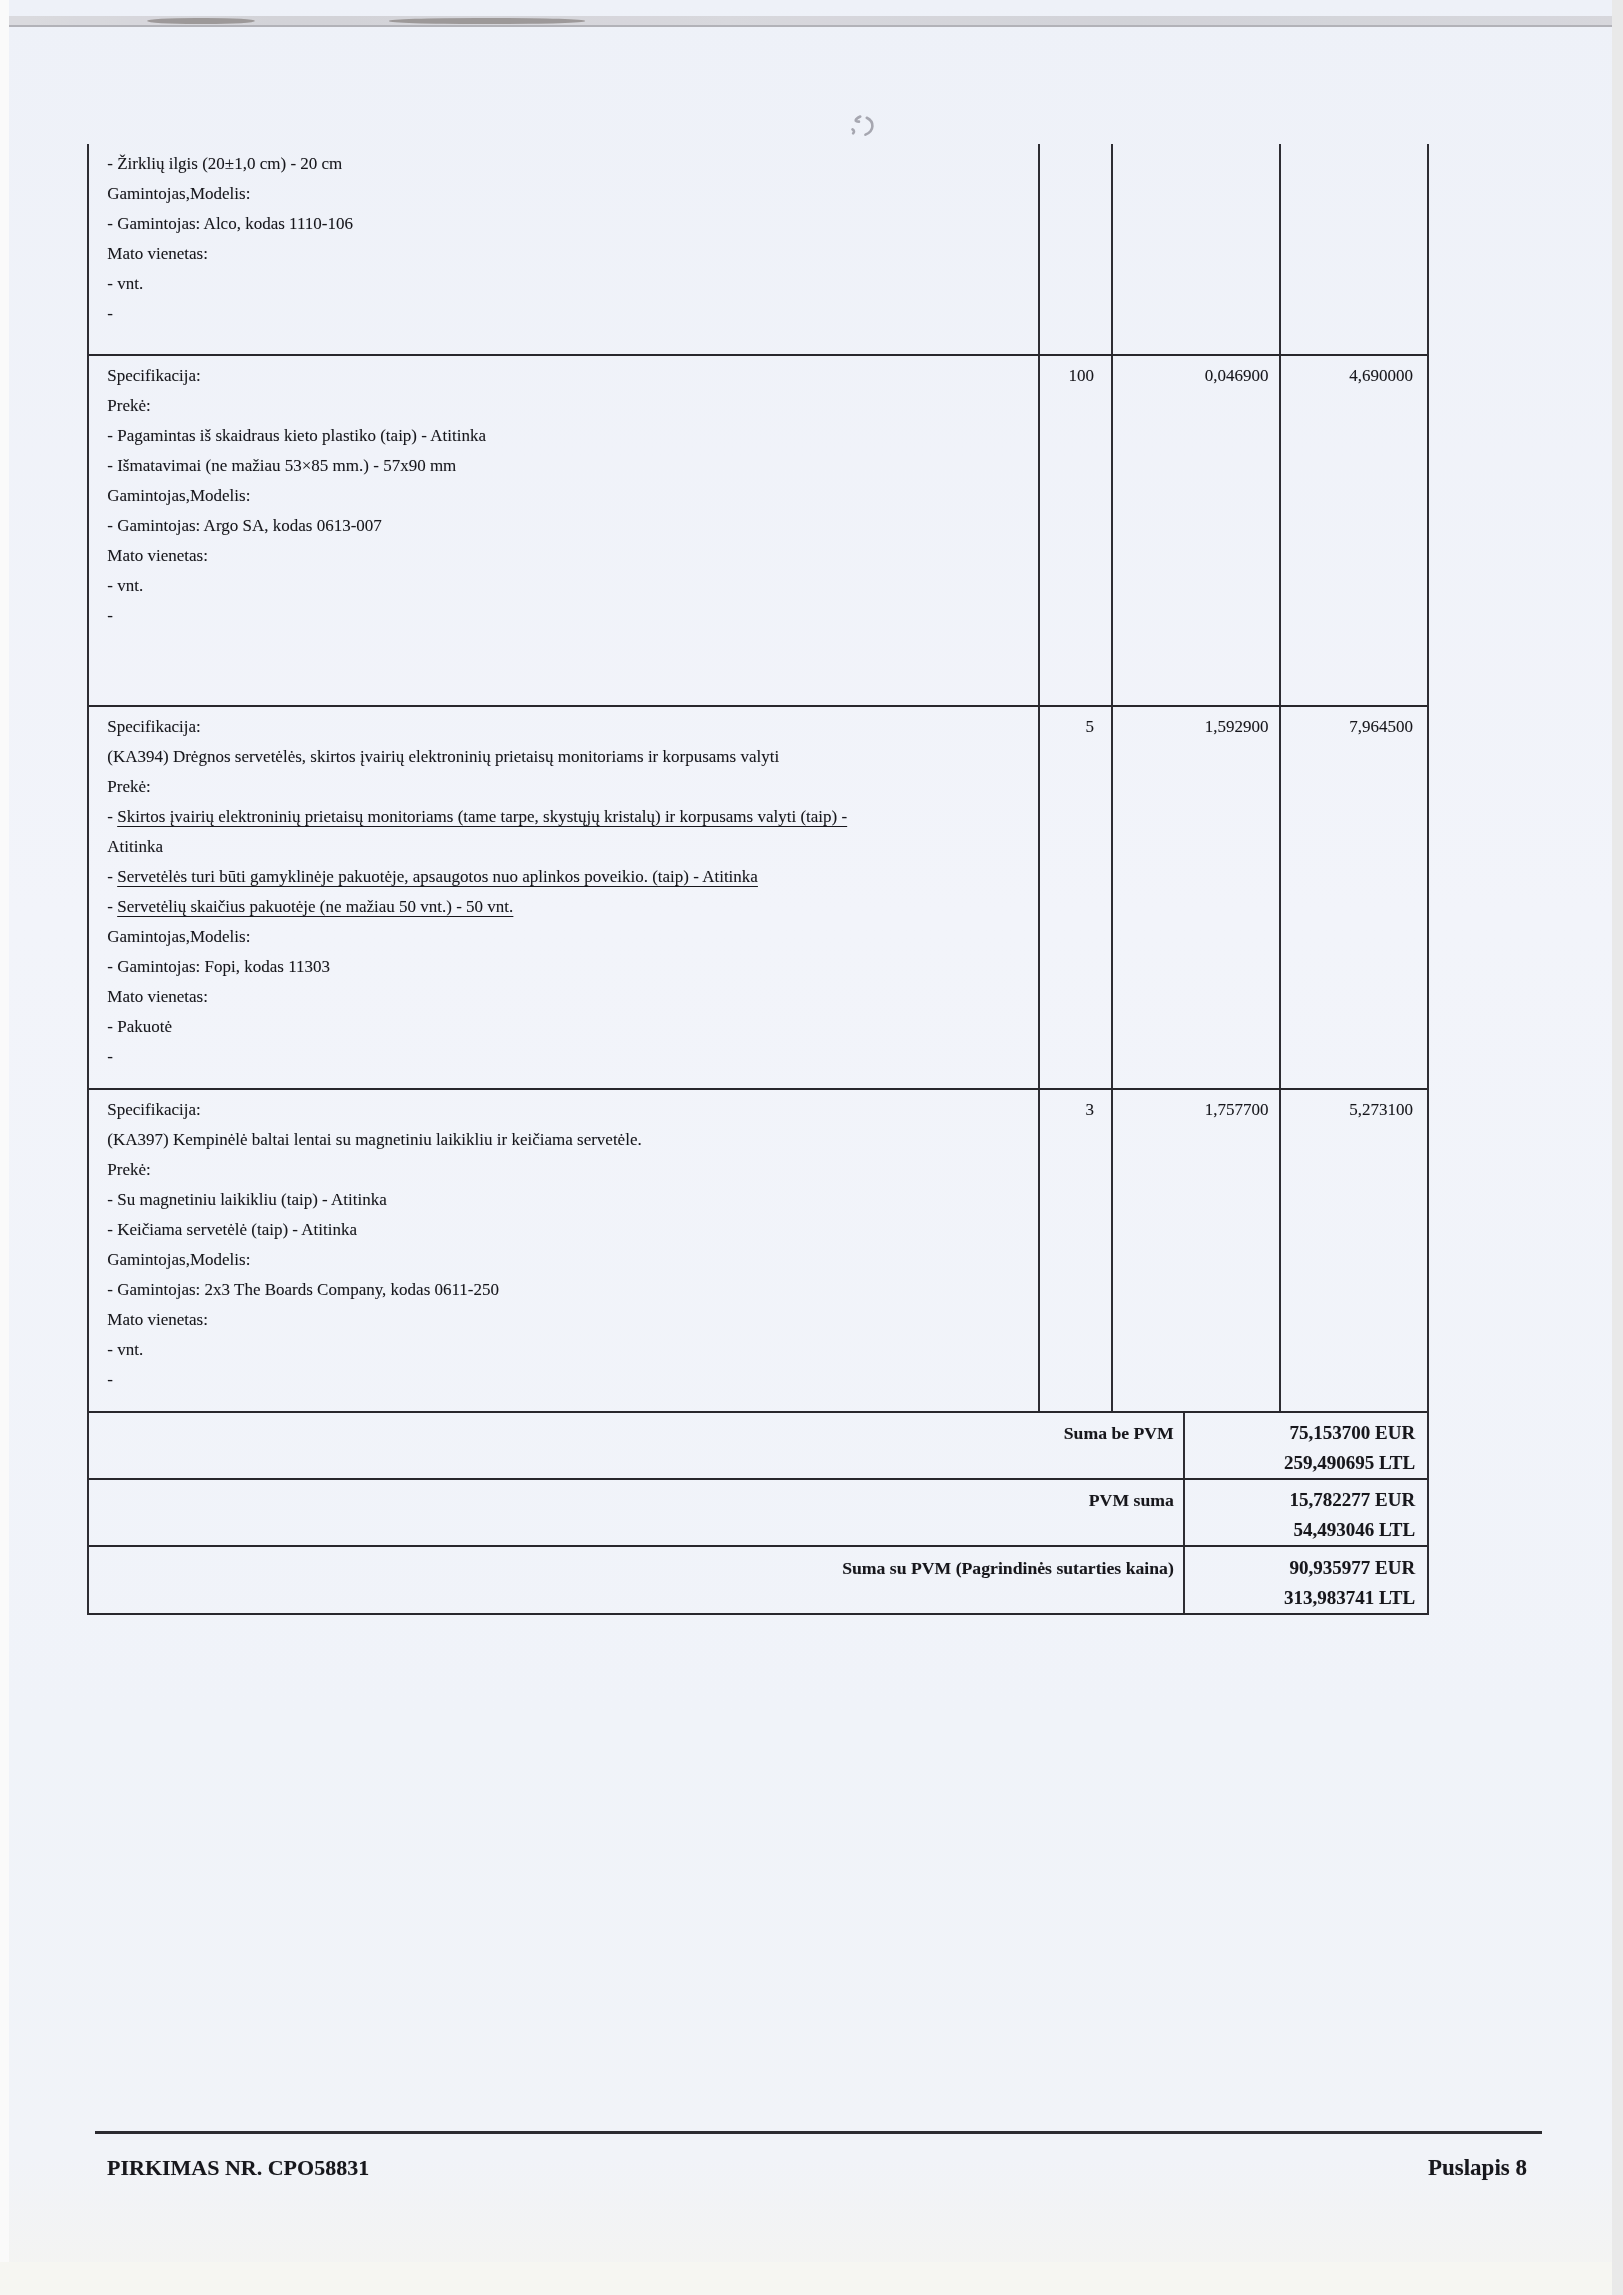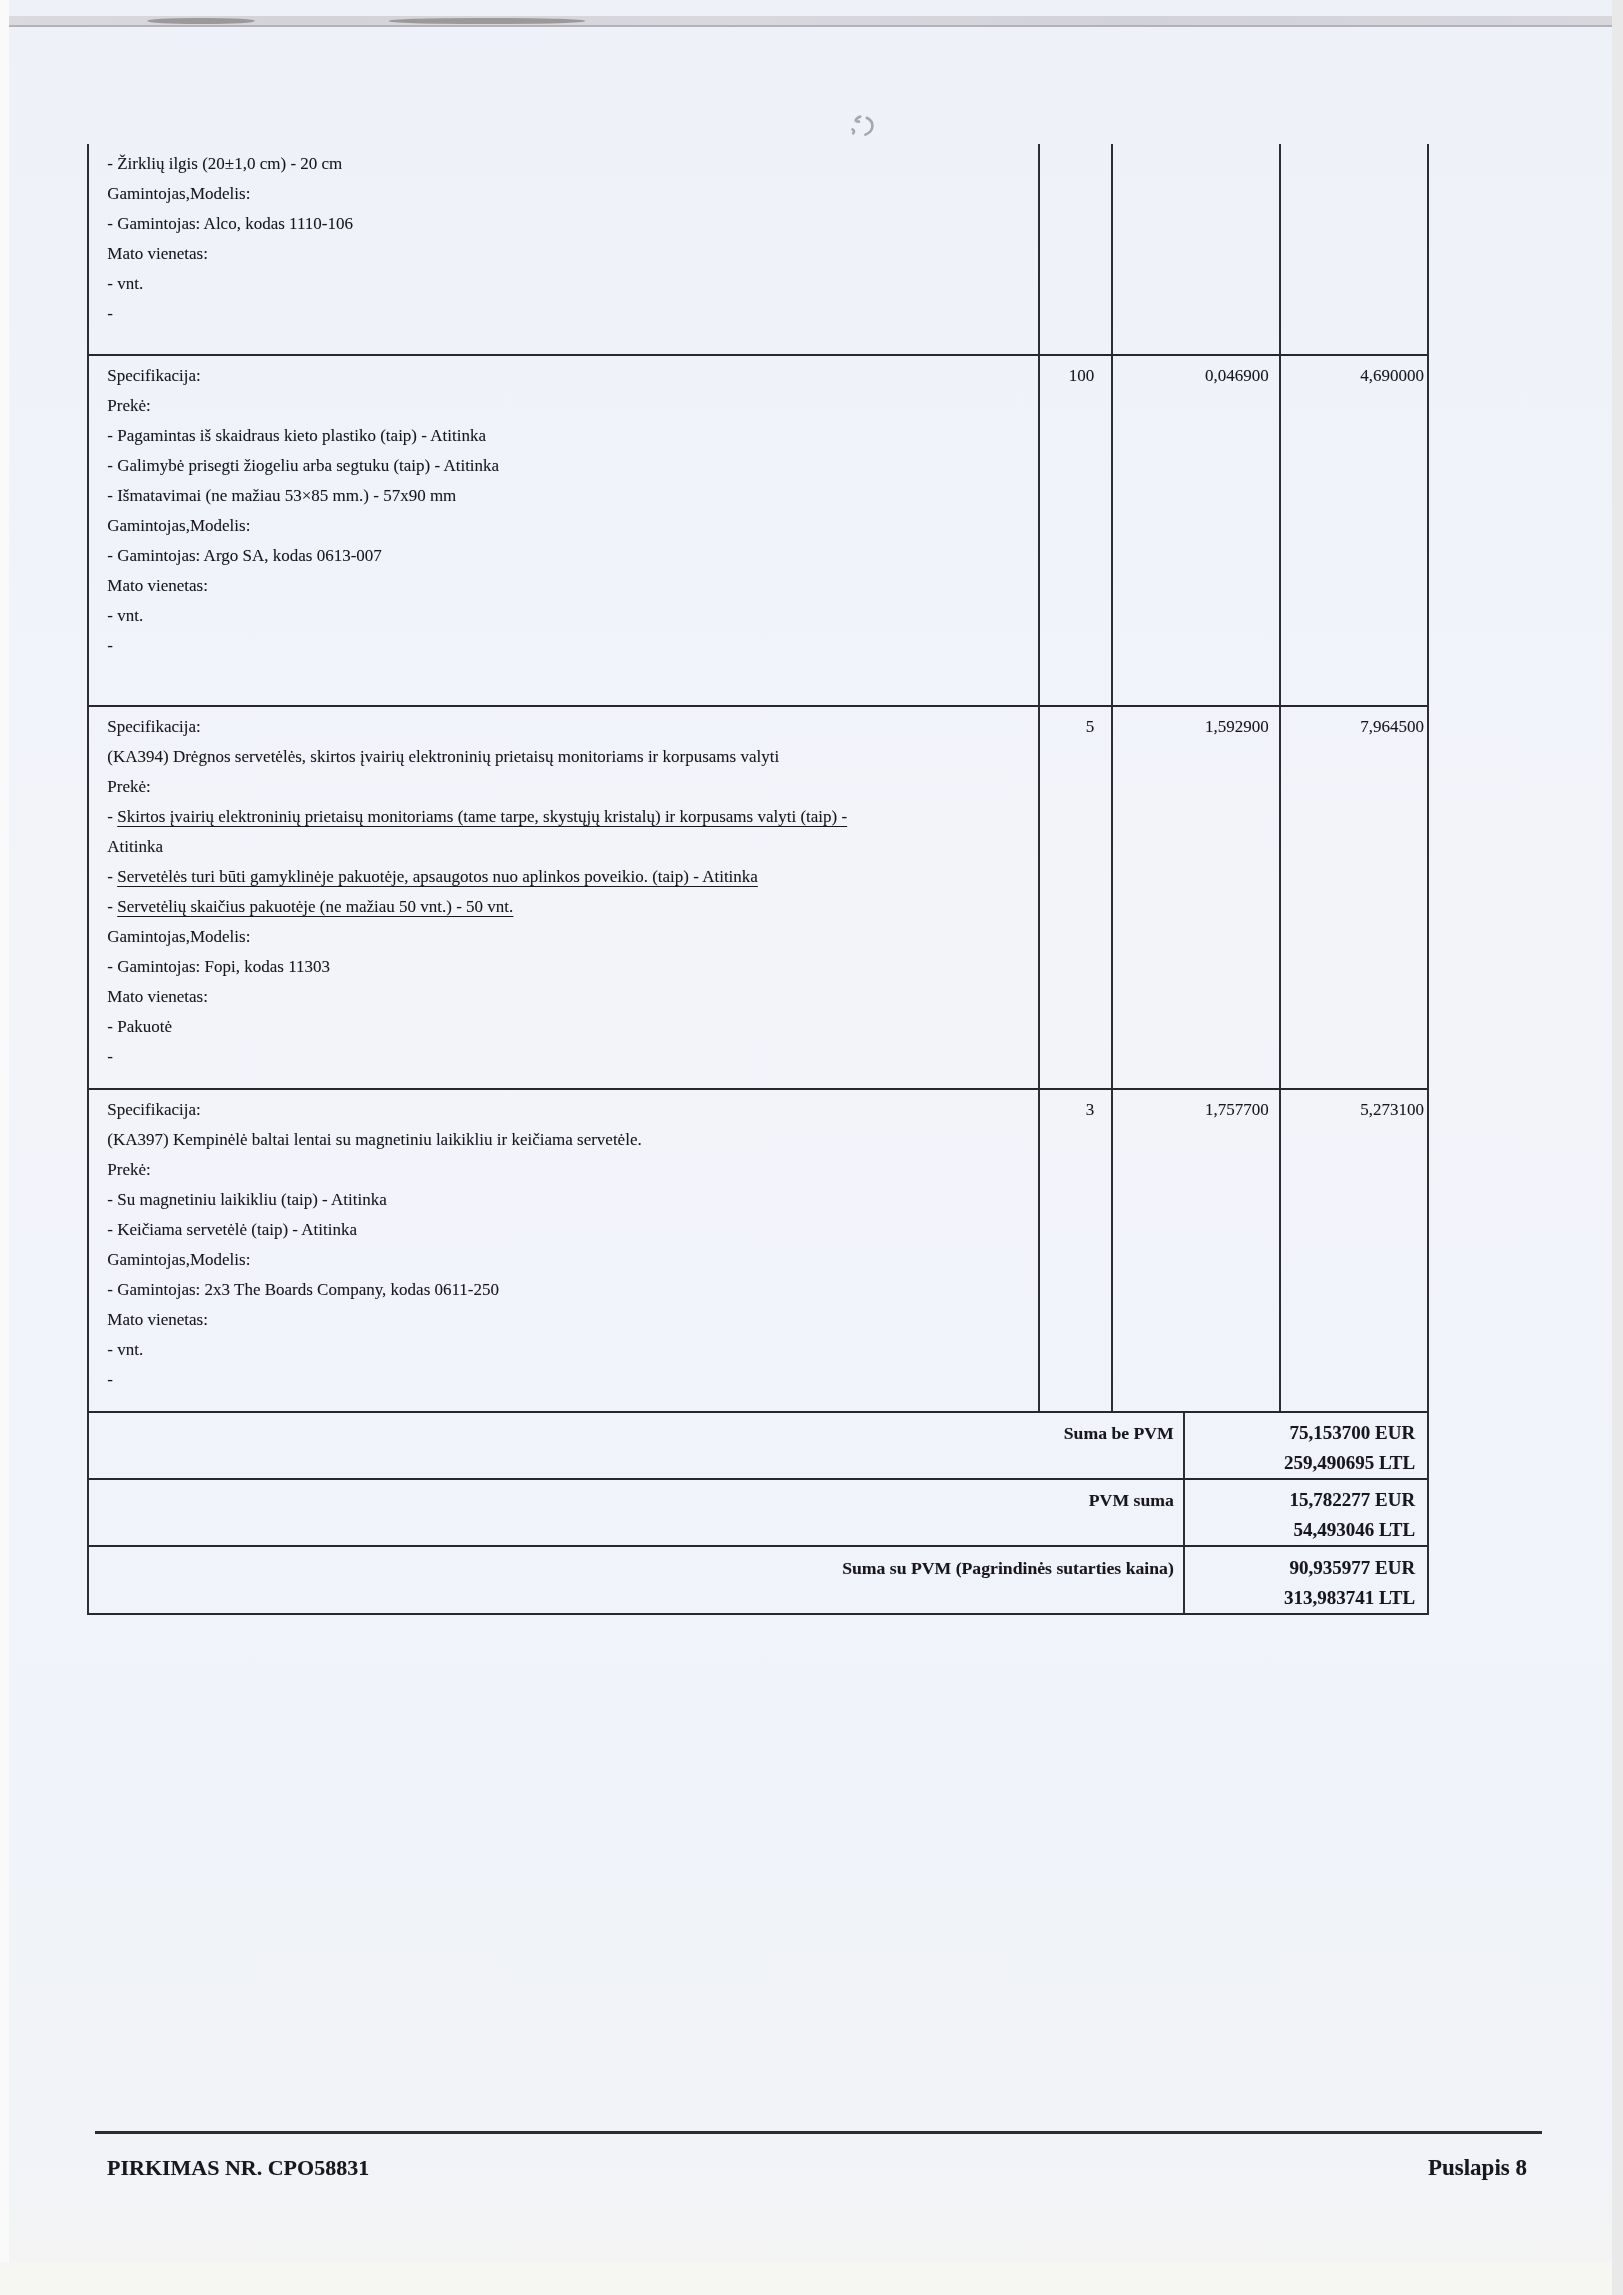--- a/index.html
+++ b/index.html
@@ -32,21 +32,21 @@
   }
   .spec-row{display:flex;border-bottom:2.6px solid #28272c;}
   .spec-row:nth-of-type(1){min-height:210px;}
   .spec-row:nth-of-type(2){min-height:349px;}
   .spec-row:nth-of-type(3){min-height:381px;}
   .spec-row:nth-of-type(4){min-height:321px;}
   .cell{box-sizing:border-box;padding-top:5.2px;}
   .c-desc{width:965px;border-right:2px solid #2e2d33;padding-left:18.3px;padding-right:13px;}
   .c-qty {width:74px; border-right:2px solid #2e2d33;text-align:right;padding-right:17px;}
   .c-price{width:151px;border-right:2px solid #2e2d33;text-align:right;padding-right:10.5px;margin-left:19px;}
-  .c-total{width:148px;text-align:right;padding-right:3px;}
+  .c-total{width:148px;text-align:right;padding-right:14px;}
   .line{white-space:nowrap;}
   .u{text-decoration:underline;text-decoration-thickness:1.3px;text-underline-offset:3.9px;}
   
   .tot-row{display:flex;border-bottom:2.6px solid #28272c;min-height:56px;}
   .t-label{width:1096px;box-sizing:border-box;border-right:2px solid #2e2d33;
            text-align:right;padding:5.2px 9.2px 0 6.5px;font-weight:bold;font-size:17.7px;}
   .t-val{width:242px;box-sizing:border-box;text-align:right;padding:5.2px 11.8px 0 5.2px;
          font-weight:bold;font-size:19px;}
   
   .footer-rule{position:absolute;top:2131px;left:95px;width:1447px;height:3.3px;background:#2c2b30;}
@@ -82,21 +82,20 @@
           </div>
           <div class="cell c-qty"></div>
           <div class="cell c-price"></div>
           <div class="cell c-total"></div>
         </div>
         <div class="spec-row">
           <div class="cell c-desc">
             <div class="line">Specifikacija:</div>
             <div class="line">Prekė:</div>
             <div class="line">- Pagamintas iš skaidraus kieto plastiko (taip) - Atitinka</div>
-            <div class="line">- Galimybė prisegti žiogeliu arba segtuku (taip) - Atitinka</div>
             <div class="line">- Išmatavimai (ne mažiau 53×85 mm.) - 57x90 mm</div>
             <div class="line">Gamintojas,Modelis:</div>
             <div class="line">- Gamintojas: Argo SA, kodas 0613-007</div>
             <div class="line">Mato vienetas:</div>
             <div class="line">- vnt.</div>
             <div class="line">-</div>
           </div>
           <div class="cell c-qty">100</div>
           <div class="cell c-price">0,046900</div>
           <div class="cell c-total">4,690000</div>

